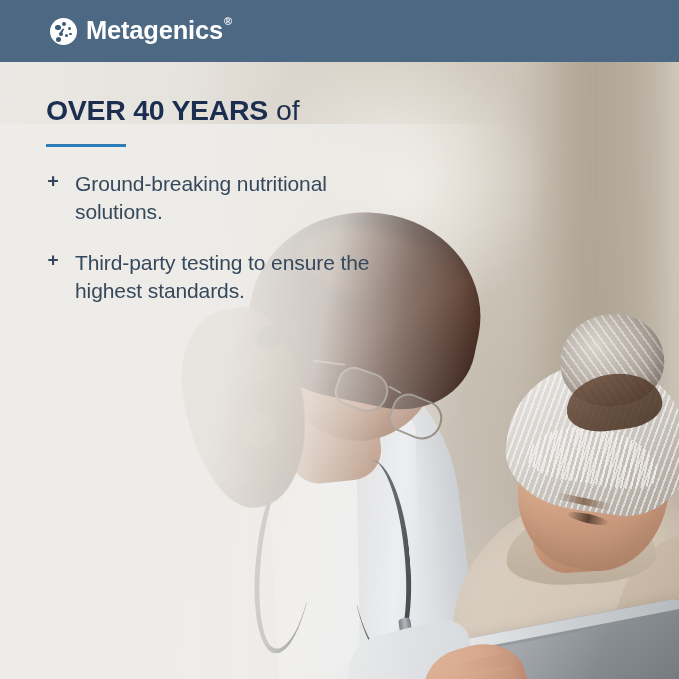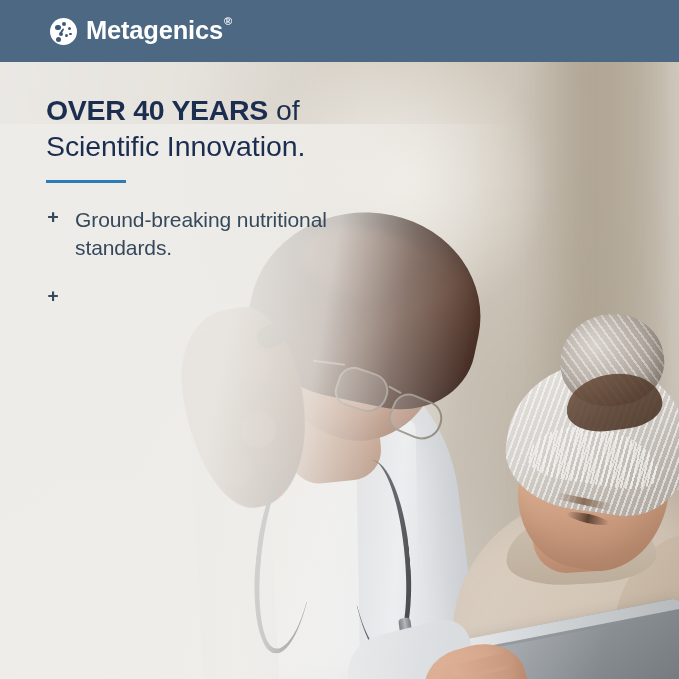--- a/index.html
+++ b/index.html
@@ -583,32 +583,32 @@
     <span class="logo-word">
       <span>Metagenics</span>
       <sup class="logo-tm">®</sup>
     </span>
   </div>
 
   <div class="copy">
 
     <div class="headline">
       <b>OVER 40 YEARS</b><span> of</span><br>
-      <span>Scientific Innovation.</span>
     </div>
 
     <div class="rule"></div>
 
     <ul class="benefits">
       <li>
         <span class="plus">+</span>
       </li>
       <li>
         <span class="plus">+</span>
-        <span>Ground-breaking nutritional standards.</span>
+        <span>Ground-breaking nutritional solutions.</span>
       </li>
       <li>
         <span class="plus">+</span>
+        <span>Third-party testing to ensure the highest standards.</span>
       </li>
     </ul>
 
   </div>
 </div>
 
 </body></html>

